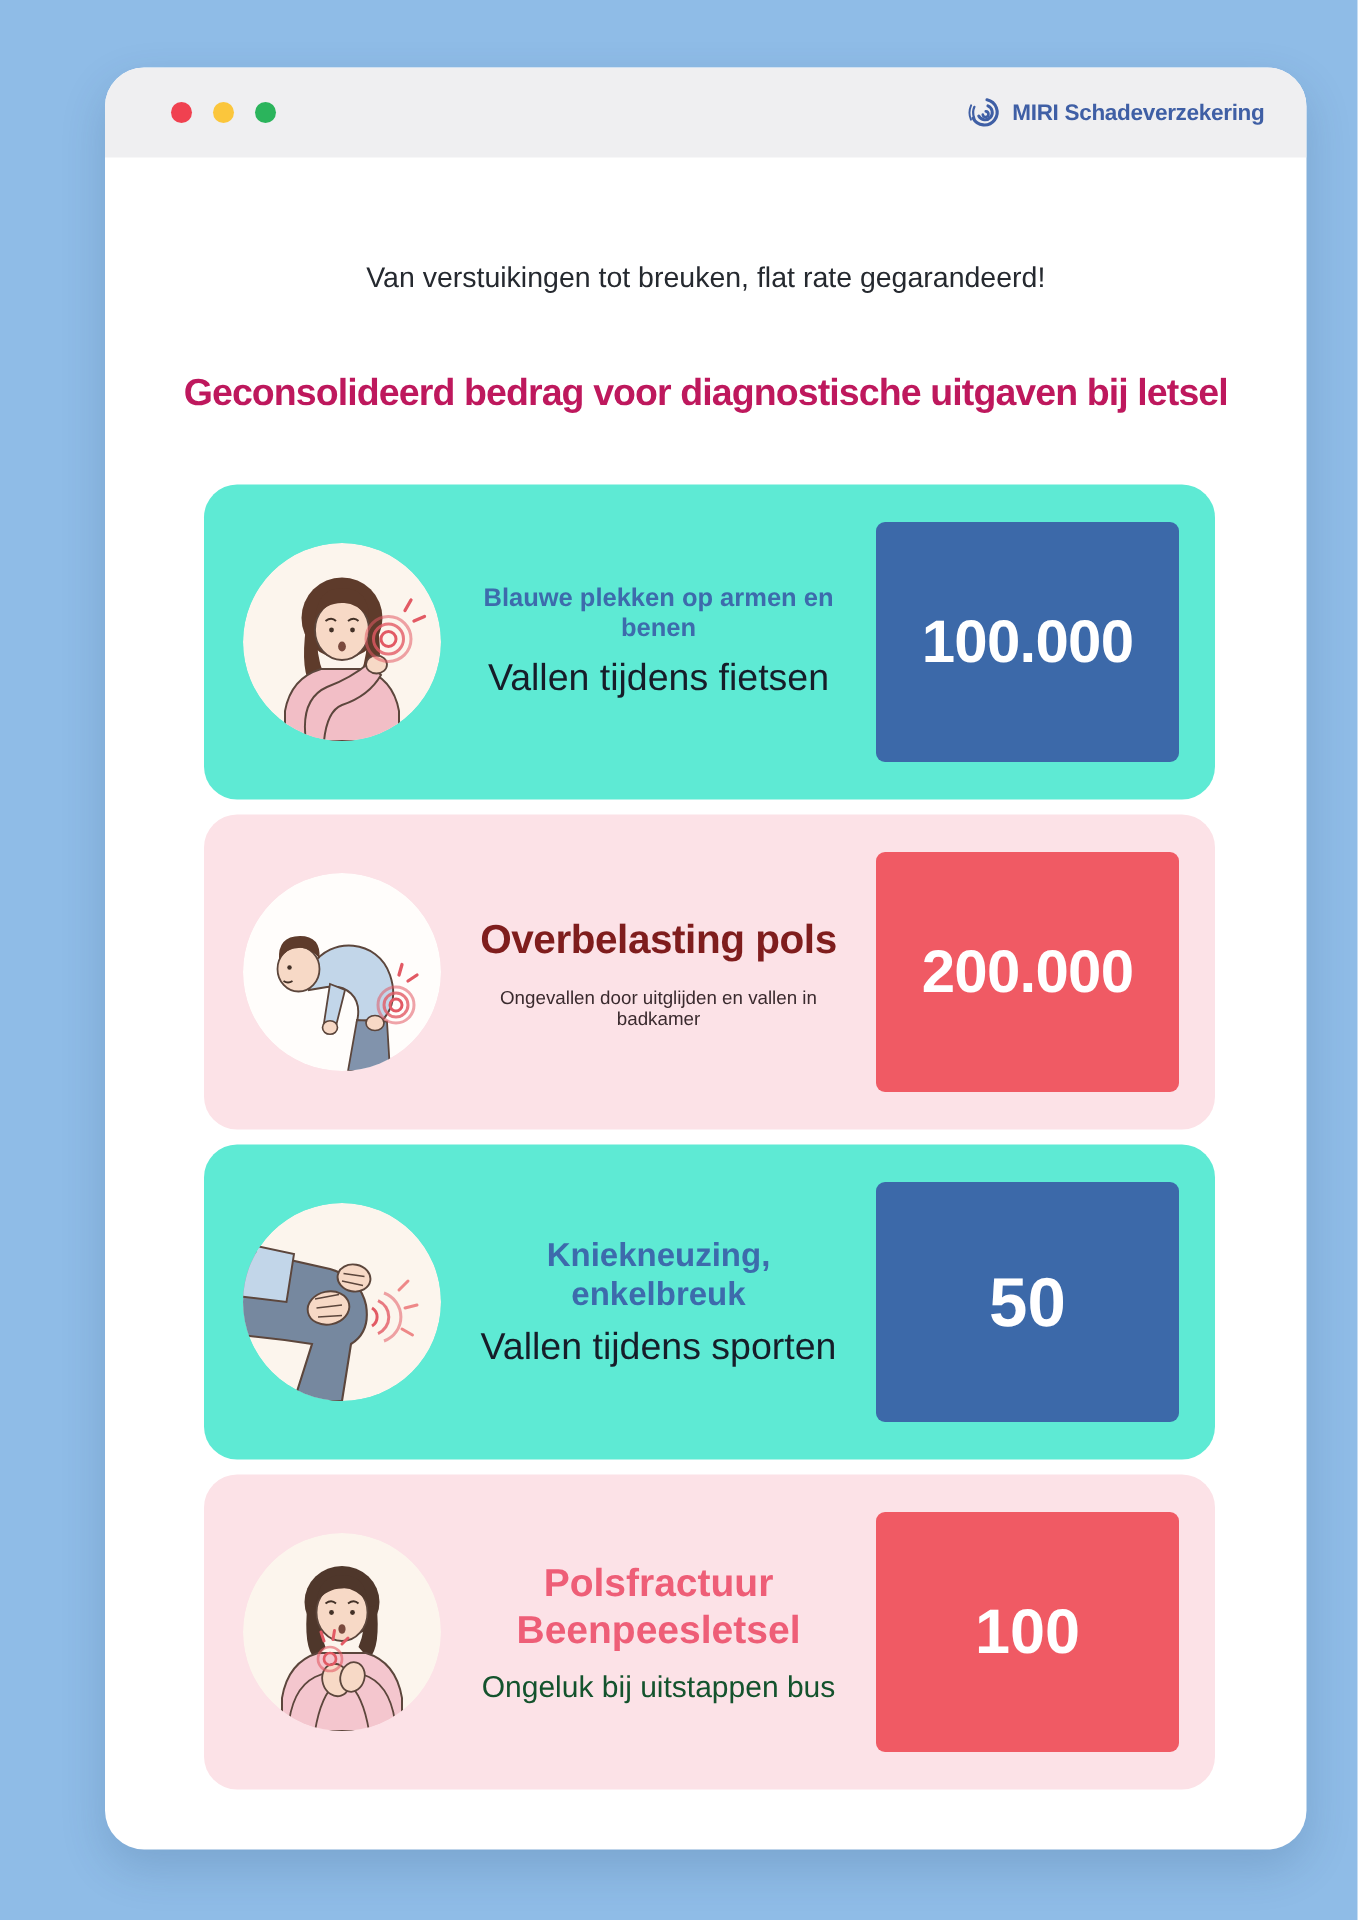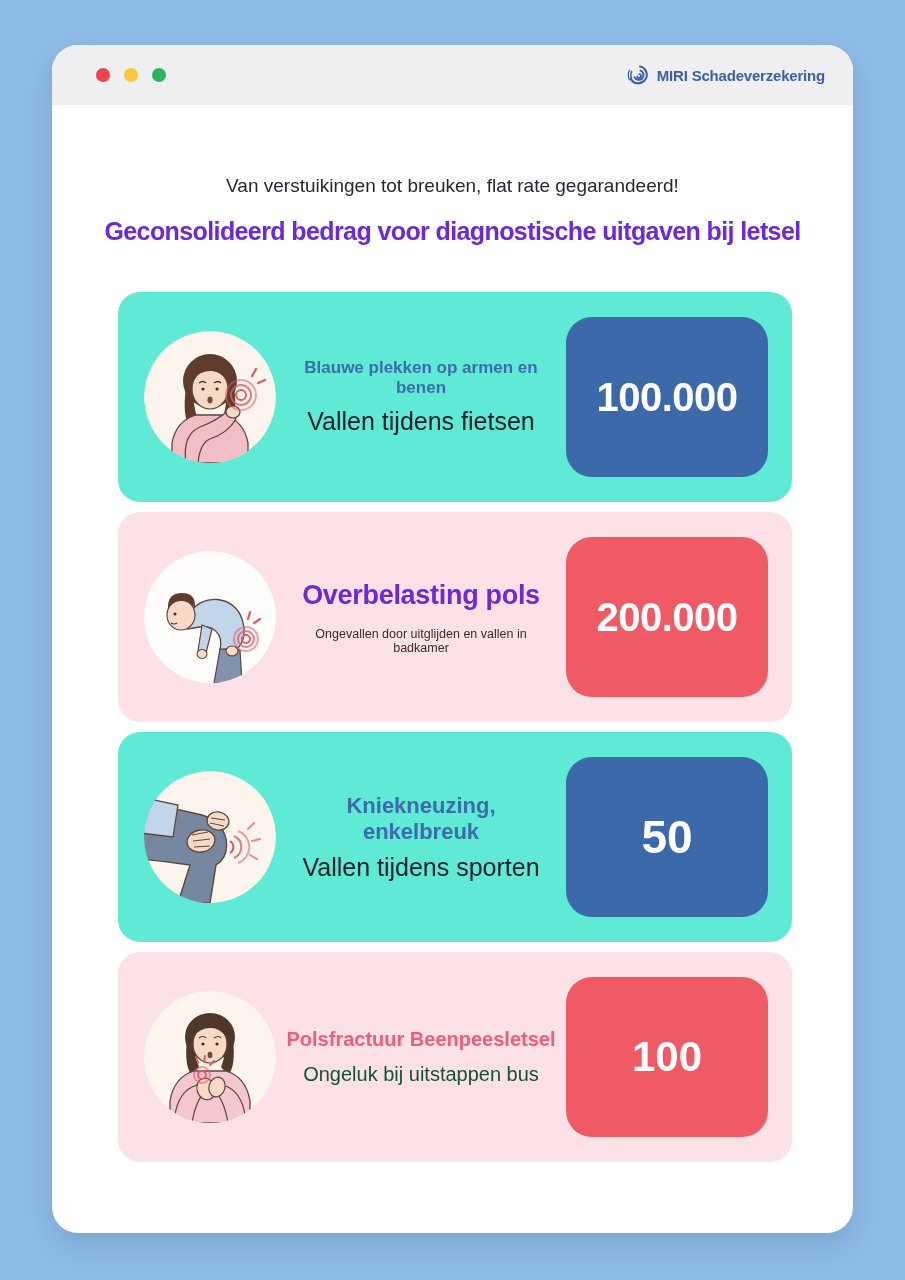--- a/index.html
+++ b/index.html
@@ -2,74 +2,74 @@
 <html><head>
 <meta charset="utf-8">
 <style>
   html,body{margin:0;padding:0;}
   body{
     width:905px;height:1280px;position:relative;overflow:hidden;
     background:#8FBCE7;
     font-family:"Liberation Sans", sans-serif;
   }
   .window{
-    position:absolute;left:52px;top:45px;width:801px;height:1188px;
+    position:absolute;left:70px;top:45px;width:801px;height:1188px;
     background:#FFFFFF;border-radius:26px;overflow:hidden;
     box-shadow:0 12px 30px rgba(30,60,100,0.18);
   }
   .titlebar{
     height:60px;background:#EFEFF1;
     display:flex;align-items:center;justify-content:space-between;
     padding:0 28px 0 44px;box-sizing:border-box;
   }
   .dots{display:flex;gap:14px;align-items:center;}
   .dot{width:14px;height:14px;border-radius:50%;}
   .dot-red{background:#F04150;}
   .dot-yellow{background:#FBC63C;}
   .dot-green{background:#2BB45C;}
   .brand{display:flex;align-items:center;gap:6px;color:#3F5FA5;
          font-weight:bold;font-size:15px;letter-spacing:-0.2px;}
   .brand svg{display:block;}
   .tagline{
     margin-top:70px;text-align:center;font-size:19px;color:#25292F;
   }
   .heading{
-    margin-top:20px;text-align:center;font-size:25px;font-weight:bold;
-    color:#6d28d9;letter-spacing:-0.6px;white-space:nowrap;
+    margin-top:51px;text-align:center;font-size:25px;font-weight:bold;
+    color:#be185d;letter-spacing:-0.6px;white-space:nowrap;
   }
   .cards{
     width:674px;margin:46px 0 0 66px;
     display:flex;flex-direction:column;gap:10px;
   }
   .card{
     height:210px;border-radius:22px;display:flex;align-items:center;
     position:relative;
   }
   .card--blue{background:#5eead4;}
   .card--pink{background:#FCE2E7;}
   .illus{
     width:132px;height:132px;margin-left:26px;flex-shrink:0;
     border-radius:50%;overflow:hidden;
   }
   .illus svg{display:block;}
   .card-text{flex:1;text-align:center;padding:0 10px;}
   .badge{
     width:202px;height:160px;margin-right:24px;flex-shrink:0;
-    border-radius:26px;display:flex;align-items:center;justify-content:center;
+    border-radius:6px;display:flex;align-items:center;justify-content:center;
     color:#FFFFFF;font-weight:bold;
   }
   .badge--blue{background:#3C69A9;}
   .badge--red{background:#F05A64;}
   .amount-40{font-size:40px;letter-spacing:-0.5px;}
   .amount-46{font-size:46px;}
   .amount-42{font-size:42px;}
   .t-blue-sm{color:#3D6BAC;font-weight:bold;font-size:17px;margin-bottom:9px;}
   .t-blue-md{color:#3D6BAC;font-weight:bold;font-size:22px;margin-bottom:8px;}
-  .t-red-lg{color:#6d28d9;font-weight:bold;font-size:27px;margin-bottom:16px;letter-spacing:-0.3px;}
-  .t-red-md{color:#EE5E77;font-weight:bold;font-size:20px;margin-bottom:12px;}
+  .t-red-lg{color:#7f1d1d;font-weight:bold;font-size:27px;margin-bottom:16px;letter-spacing:-0.3px;}
+  .t-red-md{color:#EE5E77;font-weight:bold;font-size:26px;margin-bottom:12px;}
   .s-dark-lg{color:#161D29;font-size:25px;}
   .s-dark-md{color:#14532d;font-size:20px;}
   .s-dark-sm{color:#3A2A2E;font-size:12.5px;}
 </style>
 </head>
 <body>
 
 <div class="window">
 
   <div class="titlebar">

